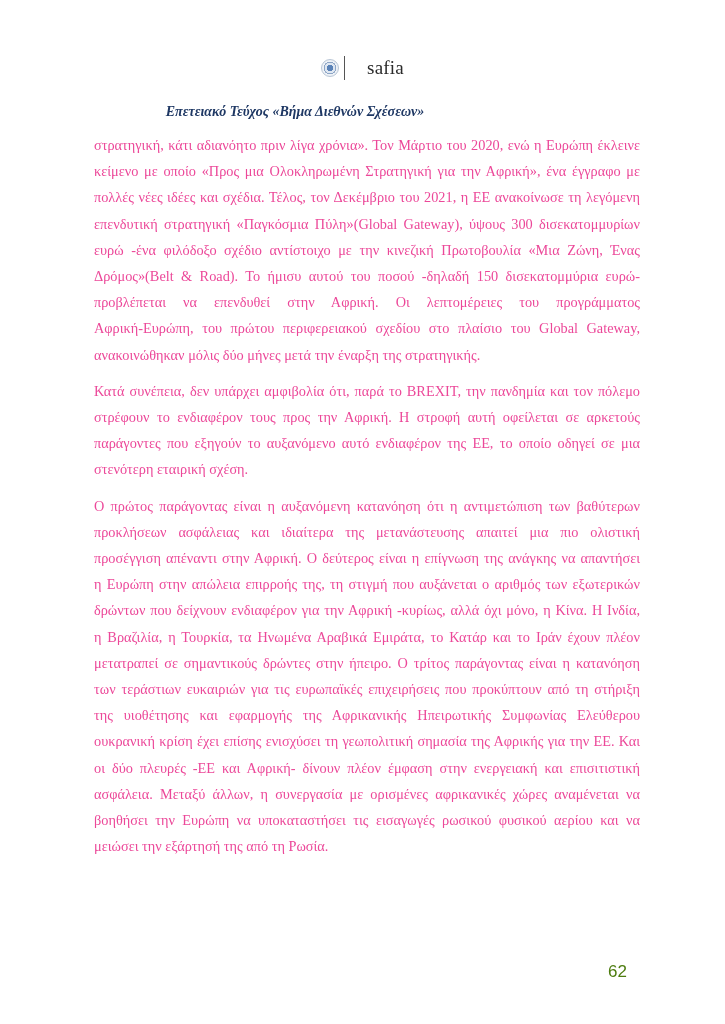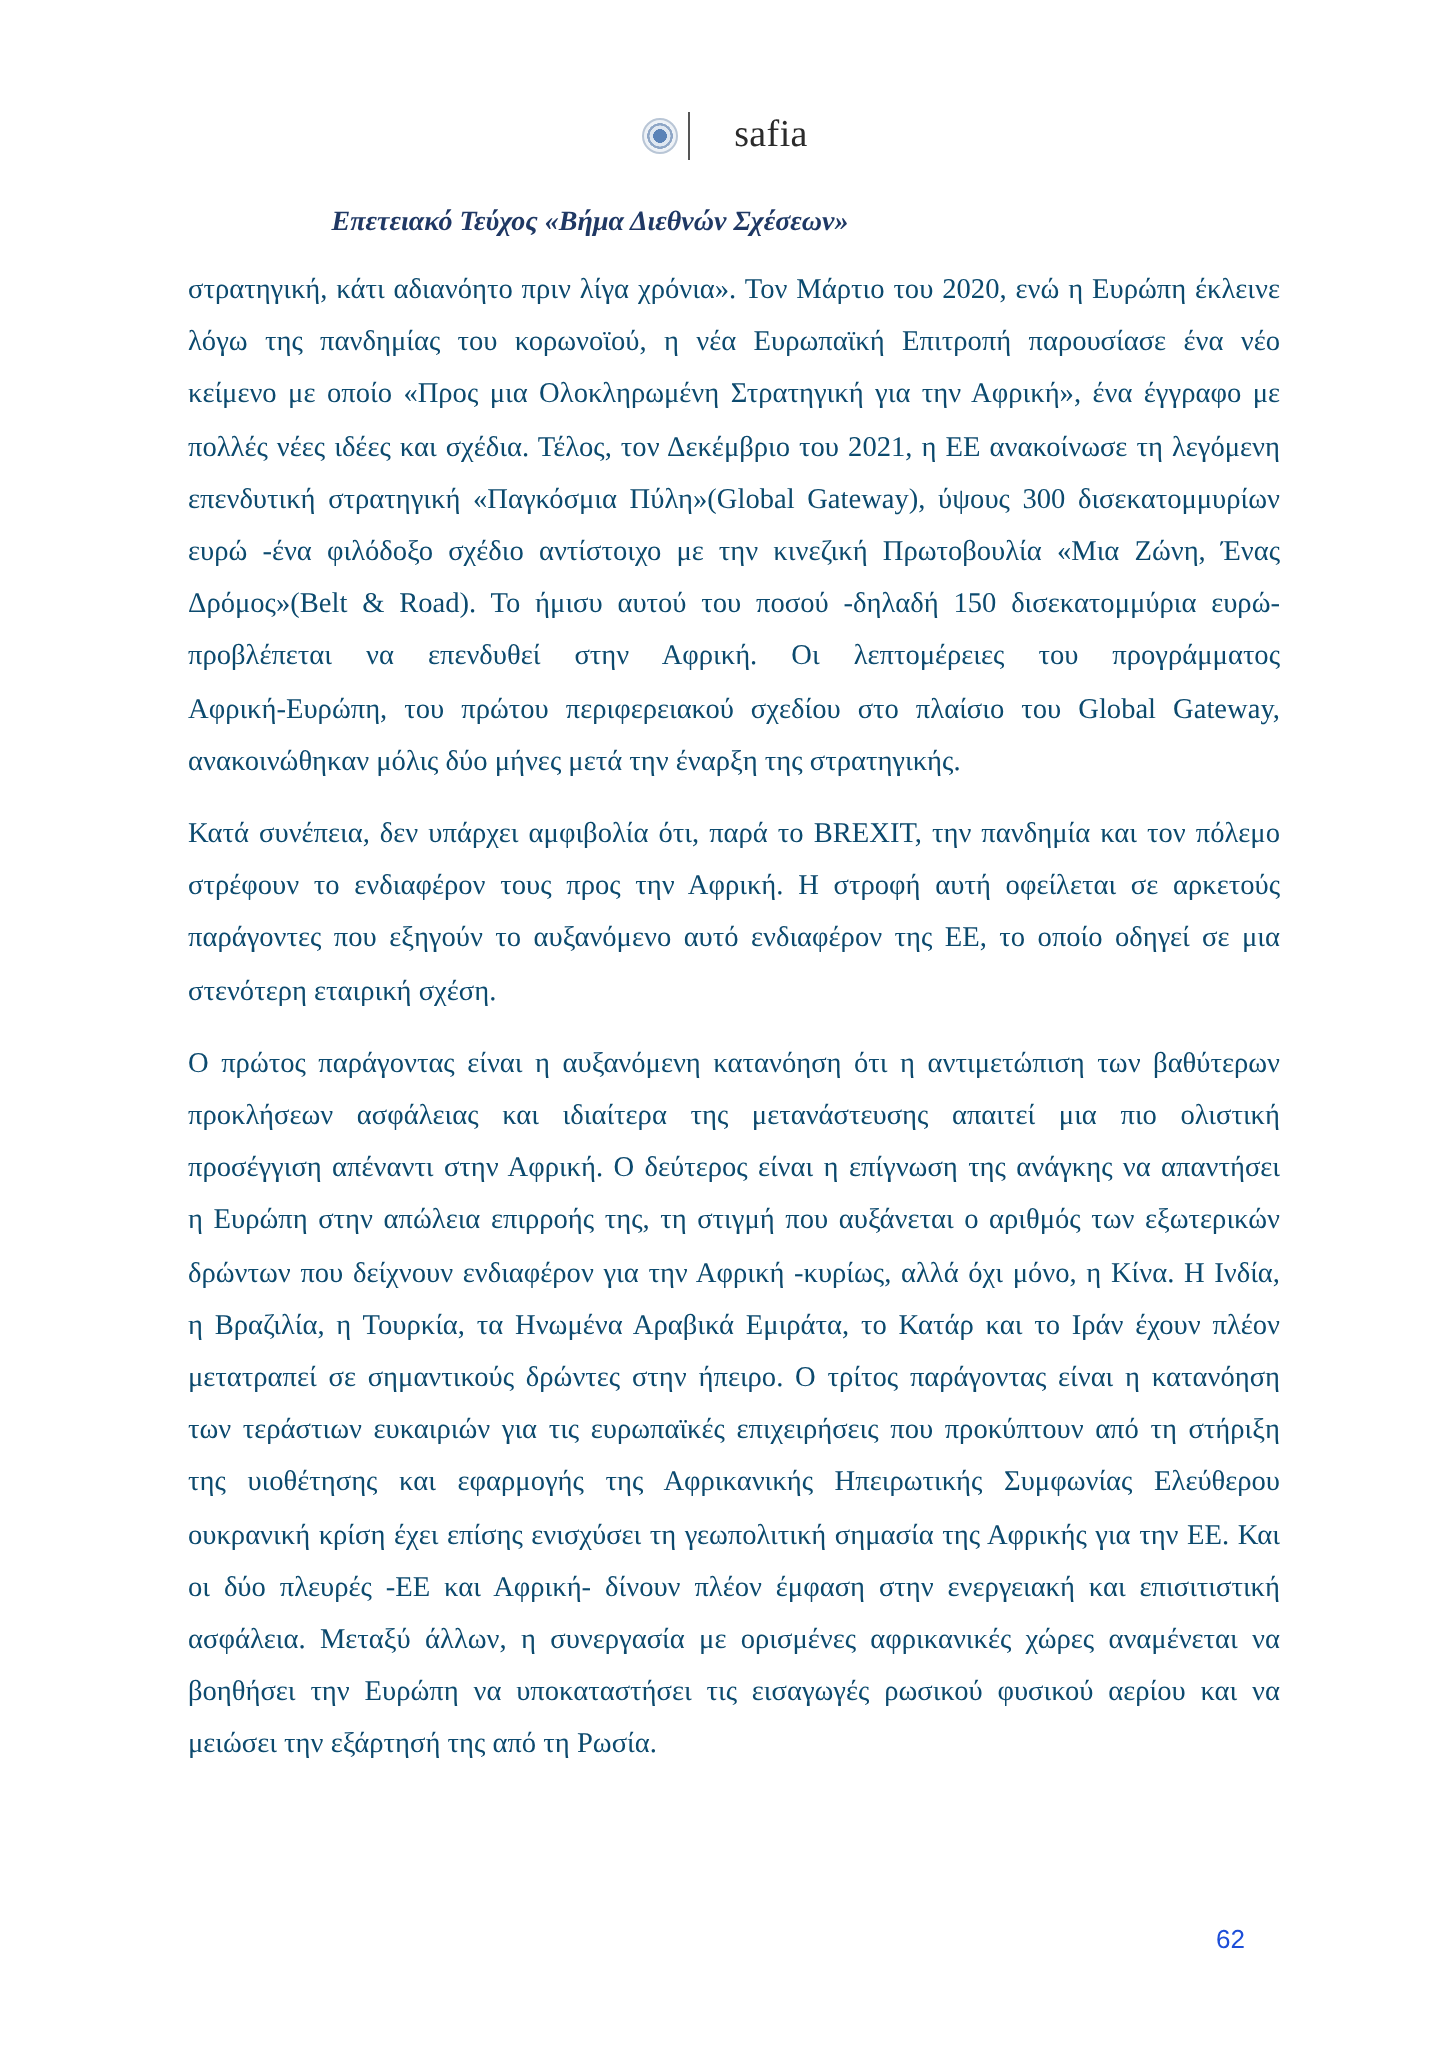--- a/index.html
+++ b/index.html
@@ -21,50 +21,49 @@
 
     .running-title {
       position: absolute; top: 104px; left: 0; width: 590px; text-align: center;
       font-family: "Liberation Serif", "DejaVu Serif", serif; font-style: italic; font-weight: bold;
       font-size: 14px; color: #1f3864;
     }
 
     .body-text {
       position: absolute; top: 132px; left: 94px; width: 546px;
       font-family: "Liberation Serif", "DejaVu Serif", serif; font-size: 14.3px;
-      line-height: 26.2px; color: #0c4a6e; text-align: justify;
+      line-height: 26.2px; color: #ec4899; text-align: justify;
     }
     .para { margin: 0 0 10px 0; text-align: justify; }
     .para .ln { display: block; text-align: justify; text-align-last: justify; white-space: nowrap; }
     .para .ln.last { text-align-last: left; }
 
     .page-number {
       position: absolute; top: 962px; left: 608px;
-      font-family: "Liberation Sans", "DejaVu Sans", sans-serif; font-size: 13px; color: #1d4ed8;
+      font-family: "Liberation Sans", "DejaVu Sans", sans-serif; font-size: 17px; color: #4d7c0f;
     }
   </style>
 </head>
 <body>
 
 <div class="page">
 
   <div class="header-logo">
     <div class="logo-wrap">
       <span class="emblem"></span>
       <span class="logo-divider"></span>
       <span class="brand">safia</span>
     </div>
   </div>
 
   <div class="running-title">Επετειακό Τεύχος «Βήμα Διεθνών Σχέσεων»</div>
 
   <div class="body-text">
     <p class="para">
       <span class="ln">στρατηγική, κάτι αδιανόητο πριν λίγα χρόνια». Τον Μάρτιο του 2020, ενώ η Ευρώπη έκλεινε</span>
-      <span class="ln">λόγω της πανδημίας του κορωνοϊού, η νέα Ευρωπαϊκή Επιτροπή παρουσίασε ένα νέο</span>
       <span class="ln">κείμενο με οποίο «Προς μια Ολοκληρωμένη Στρατηγική για την Αφρική», ένα έγγραφο με</span>
       <span class="ln">πολλές νέες ιδέες και σχέδια. Τέλος, τον Δεκέμβριο του 2021, η ΕΕ ανακοίνωσε τη λεγόμενη</span>
       <span class="ln">επενδυτική στρατηγική «Παγκόσμια Πύλη»(Global Gateway), ύψους 300 δισεκατομμυρίων</span>
       <span class="ln">ευρώ -ένα φιλόδοξο σχέδιο αντίστοιχο με την κινεζική Πρωτοβουλία «Μια Ζώνη, Ένας</span>
       <span class="ln">Δρόμος»(Belt &amp; Road). Το ήμισυ αυτού του ποσού -δηλαδή 150 δισεκατομμύρια ευρώ-</span>
       <span class="ln">προβλέπεται να επενδυθεί στην Αφρική. Οι λεπτομέρειες του προγράμματος</span>
       <span class="ln">Αφρική-Ευρώπη, του πρώτου περιφερειακού σχεδίου στο πλαίσιο του Global Gateway,</span>
       <span class="ln last">ανακοινώθηκαν μόλις δύο μήνες μετά την έναρξη της στρατηγικής.</span>
     </p>
     <p class="para">

